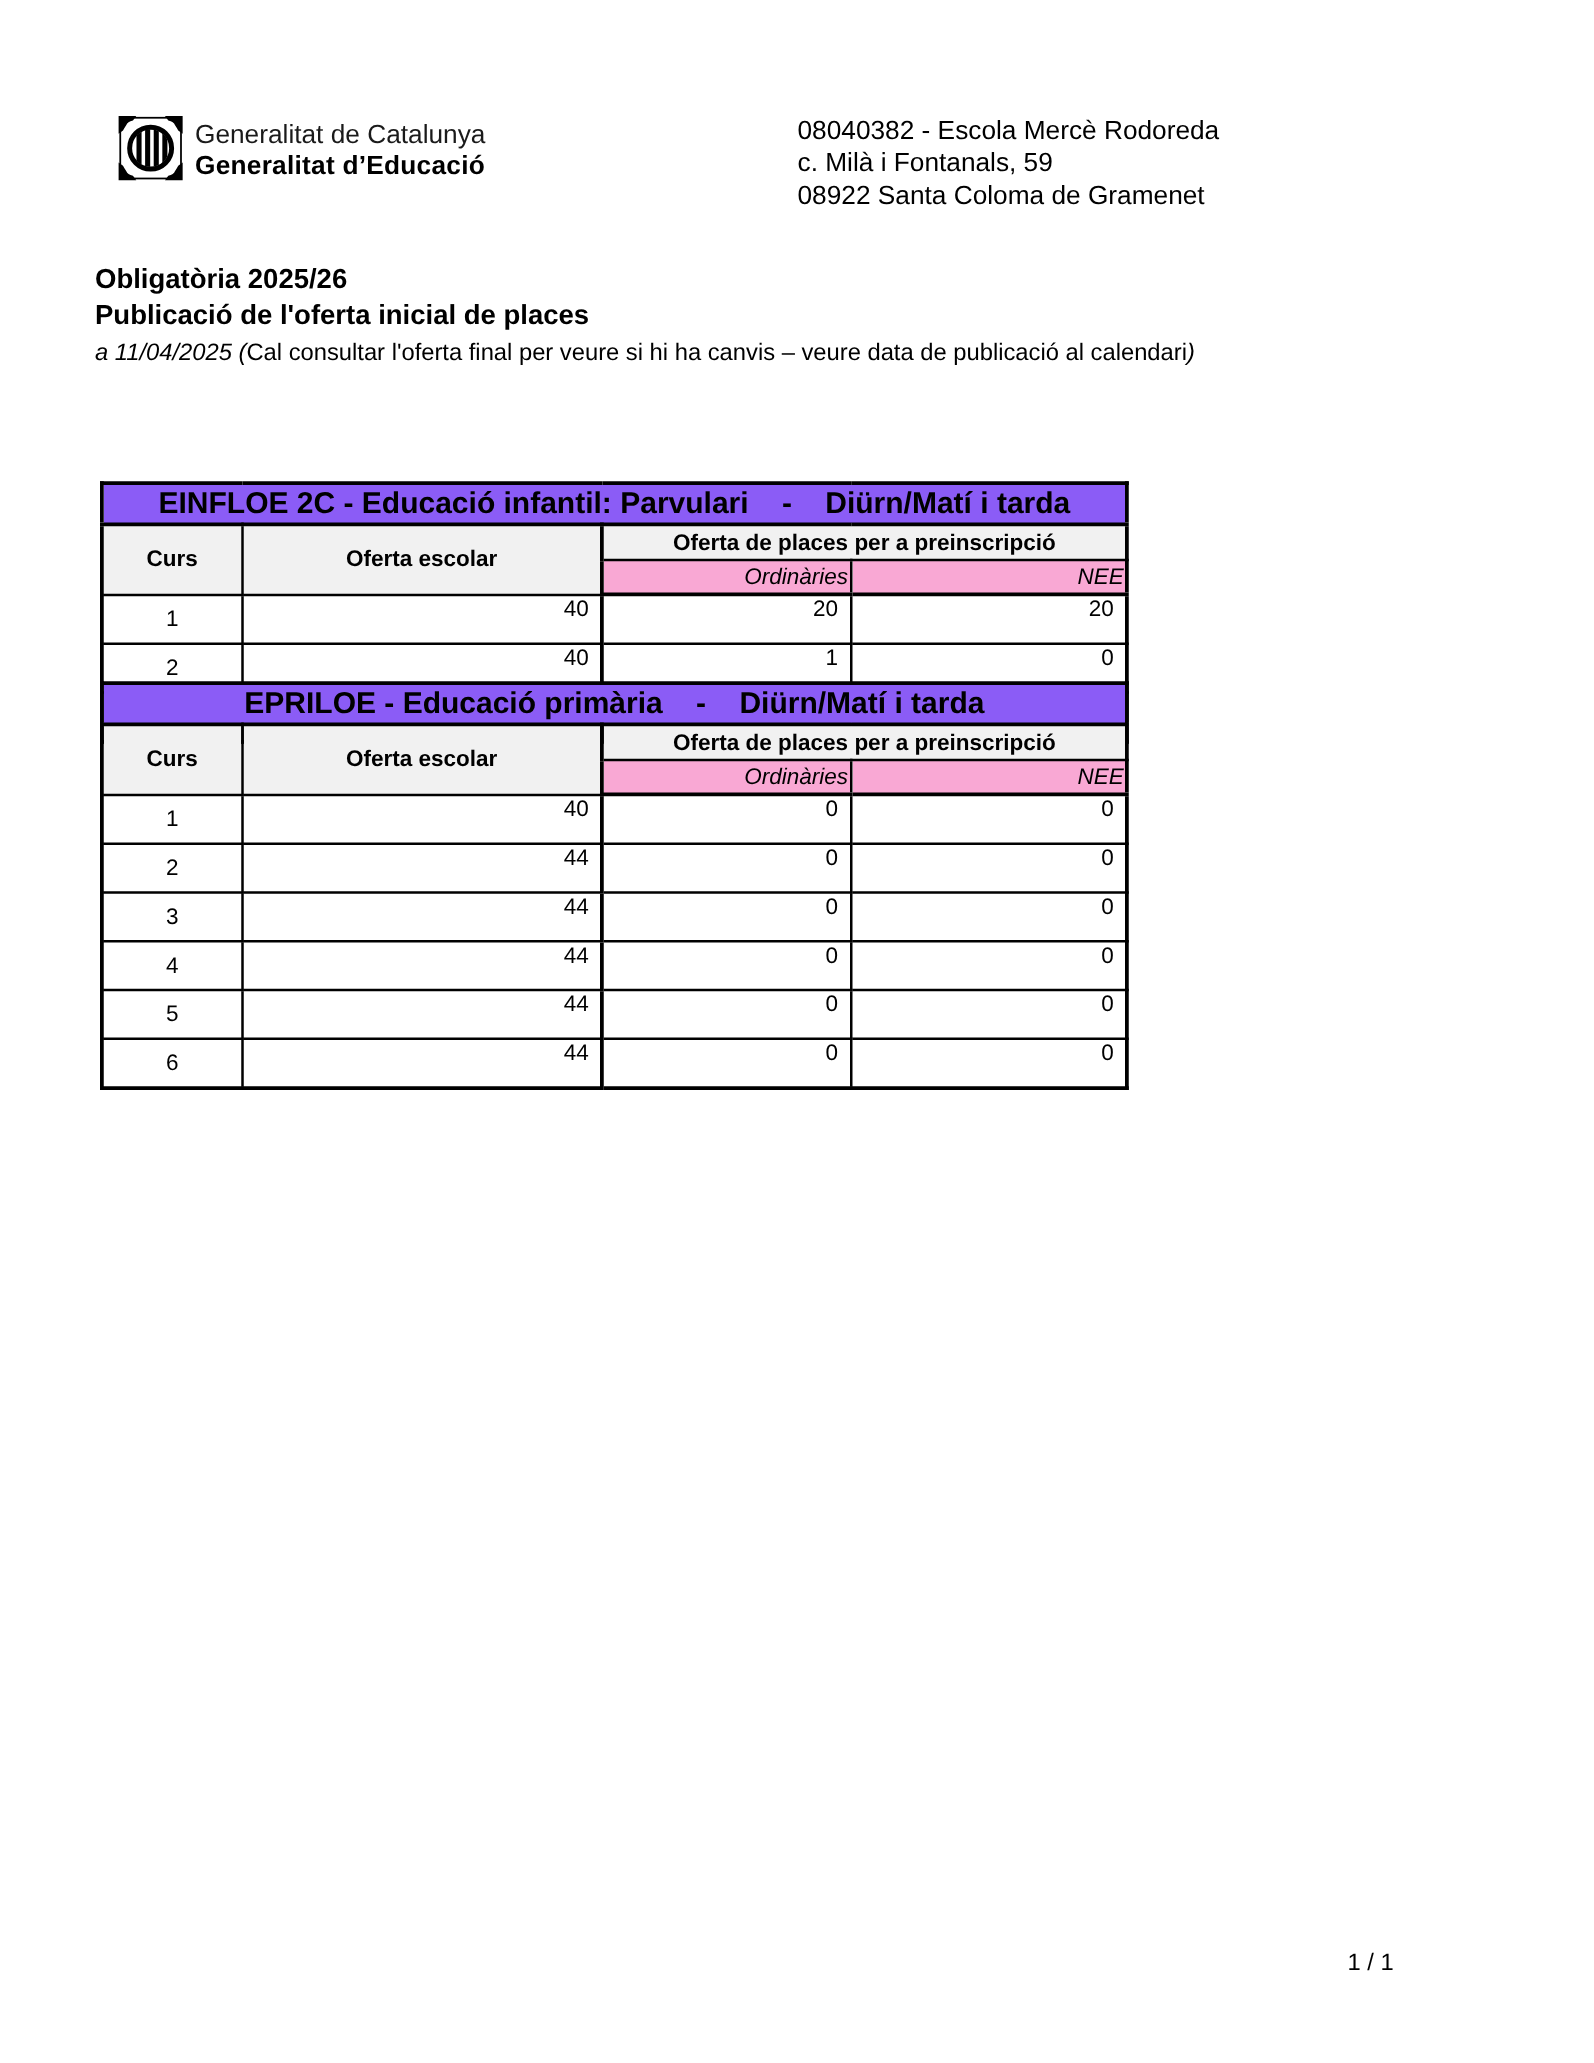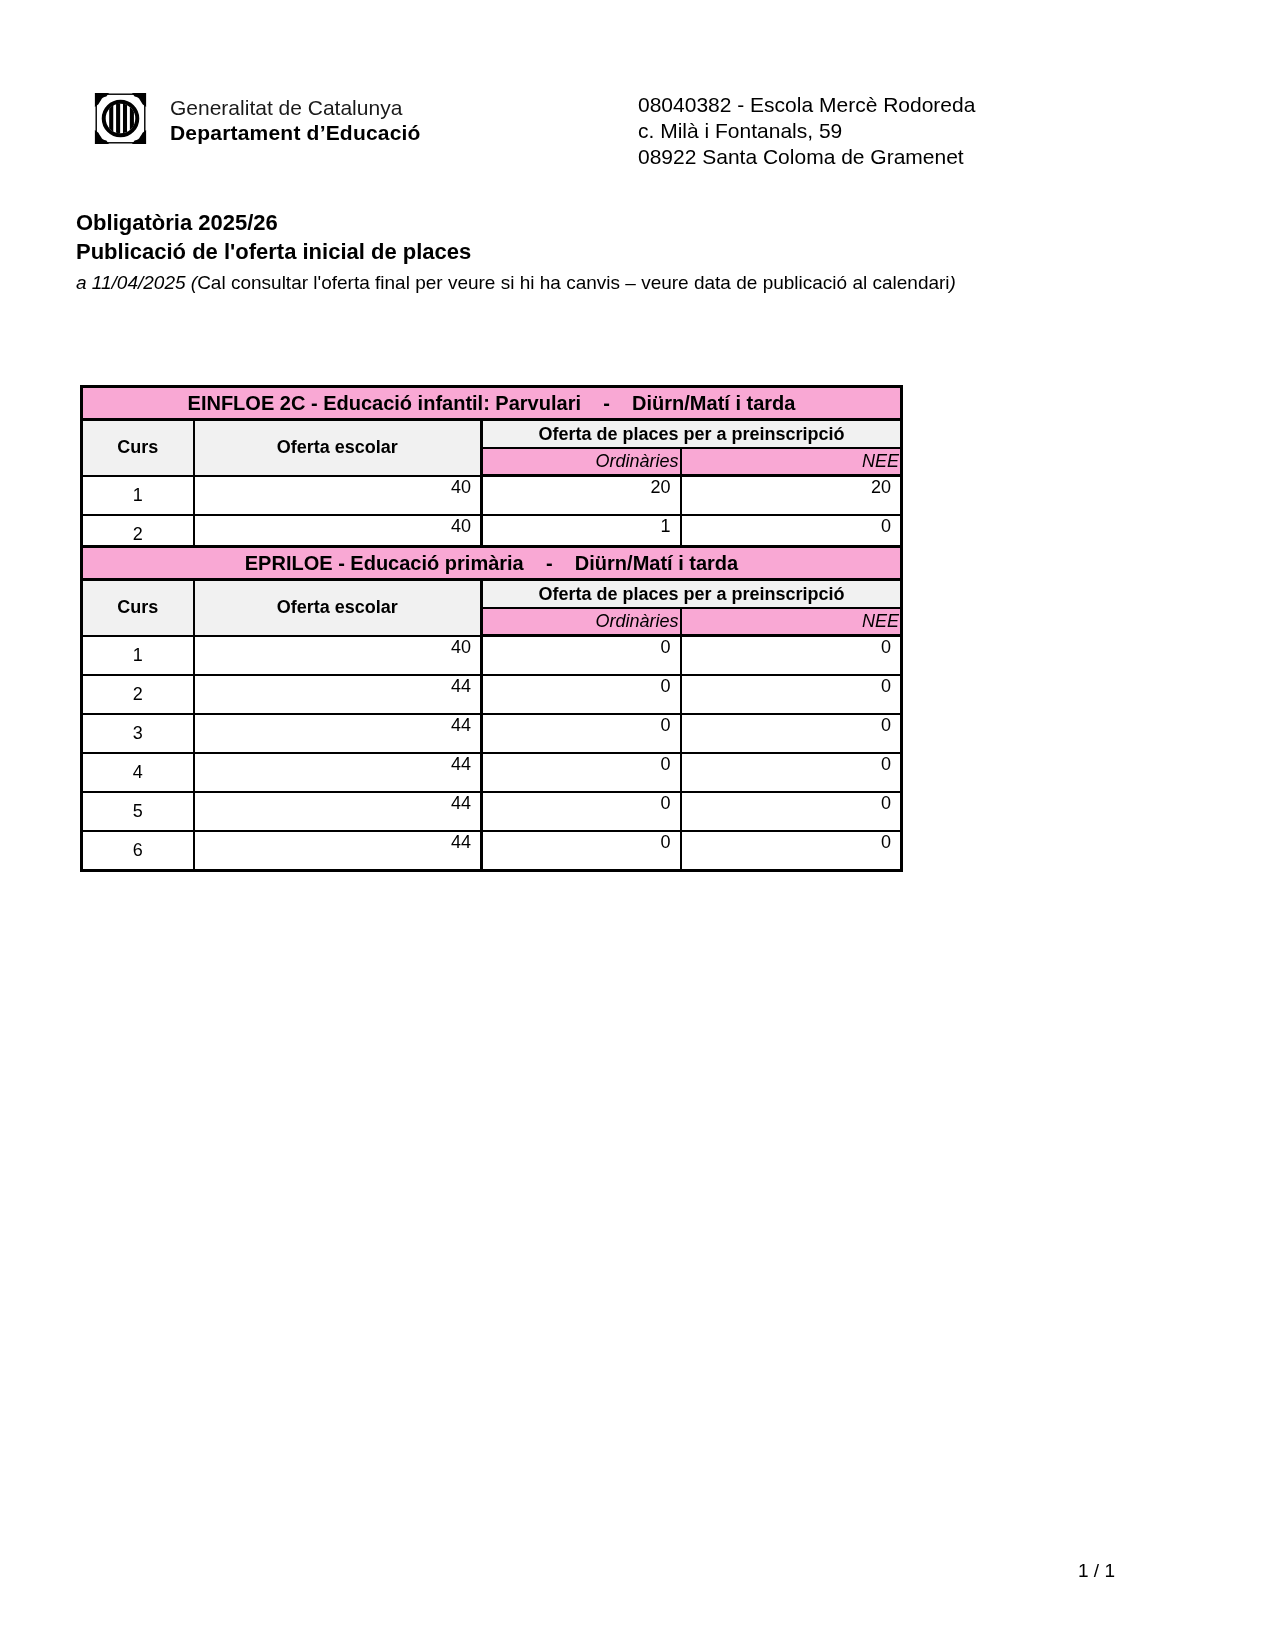--- a/index.html
+++ b/index.html
@@ -6,21 +6,21 @@
   .page{
     position:relative;
     width:1275px;height:1650px;
     background:#ffffff;
     font-family:"Liberation Sans","DejaVu Sans",sans-serif;
     color:#000;
     overflow:hidden;
   }
 
   
-  .logo-row{position:absolute;left:94px;top:92px;display:flex;align-items:flex-start;gap:23px;}
+  .logo-row{position:absolute;left:94px;top:92px;display:flex;align-items:flex-start;gap:9px;}
   .coat{width:53px;height:53px;flex:0 0 auto;}
   .org-lines{padding-top:3px;}
   .org-line1{font-size:21px;line-height:25px;color:#1a1a1a;}
   .org-line2{font-size:21px;line-height:25px;font-weight:bold;letter-spacing:.2px;}
 
   .school-block{position:absolute;left:638px;top:92px;font-size:21px;line-height:26px;}
 
   
   .titles{position:absolute;left:76px;top:208px;}
   .doc-title{font-size:22px;line-height:29px;font-weight:bold;}
@@ -38,22 +38,22 @@
   .tbl-1{top:385px;}
   .tbl-2{top:545px;}
   .tbl th,.tbl td{border:2px solid #000;overflow:hidden;white-space:nowrap;}
   .tbl{border:3px solid #000;}
   .tbl .c-curs{width:112px;}
   .tbl .c-oferta{width:288px;}
   .tbl .c-ord{width:199px;}
   .tbl .c-nee{width:221px;}
 
   .tbl .title-cell{
-    background:#f9a8d4;
-    font-weight:bold;font-size:20px;
+    background:#8b5cf6;
+    font-weight:bold;font-size:24px;
     height:28px;text-align:center;
     border-bottom:3px solid #000;
   }
   .tbl .hdr{background:#f1f1f1;font-weight:bold;font-size:18px;text-align:center;}
   .tbl .hdr-group{height:24px;margin-top:28px;}
   .tbl .sub-hdr th{
     background:#f9a8d4;
     font-weight:normal;font-style:italic;font-size:18px;
     height:23px;text-align:right;
     border-bottom:3px solid #000;
@@ -82,21 +82,21 @@
         </clipPath>
       <g clip-path="url(#cclip)">
         <rect x="17.2" y="10" width="4.6" height="40" fill="#000"></rect>
         <rect x="25.0" y="10" width="4.6" height="40" fill="#000"></rect>
         <rect x="32.8" y="10" width="4.6" height="40" fill="#000"></rect>
         <rect x="40.6" y="10" width="4.6" height="40" fill="#000"></rect>
       </g>
     </svg>
     <div class="org-lines">
       <div class="org-line1">Generalitat de Catalunya</div>
-      <div class="org-line2">Departament d’Educació</div>
+      <div class="org-line2">Generalitat d’Educació</div>
     </div>
   </div>
 
   <div class="school-block">
     <div>08040382 - Escola Mercè Rodoreda</div>
     <div>c. Milà i Fontanals, 59</div>
     <div>08922 Santa Coloma de Gramenet</div>
   </div>
 
   <div class="titles">

